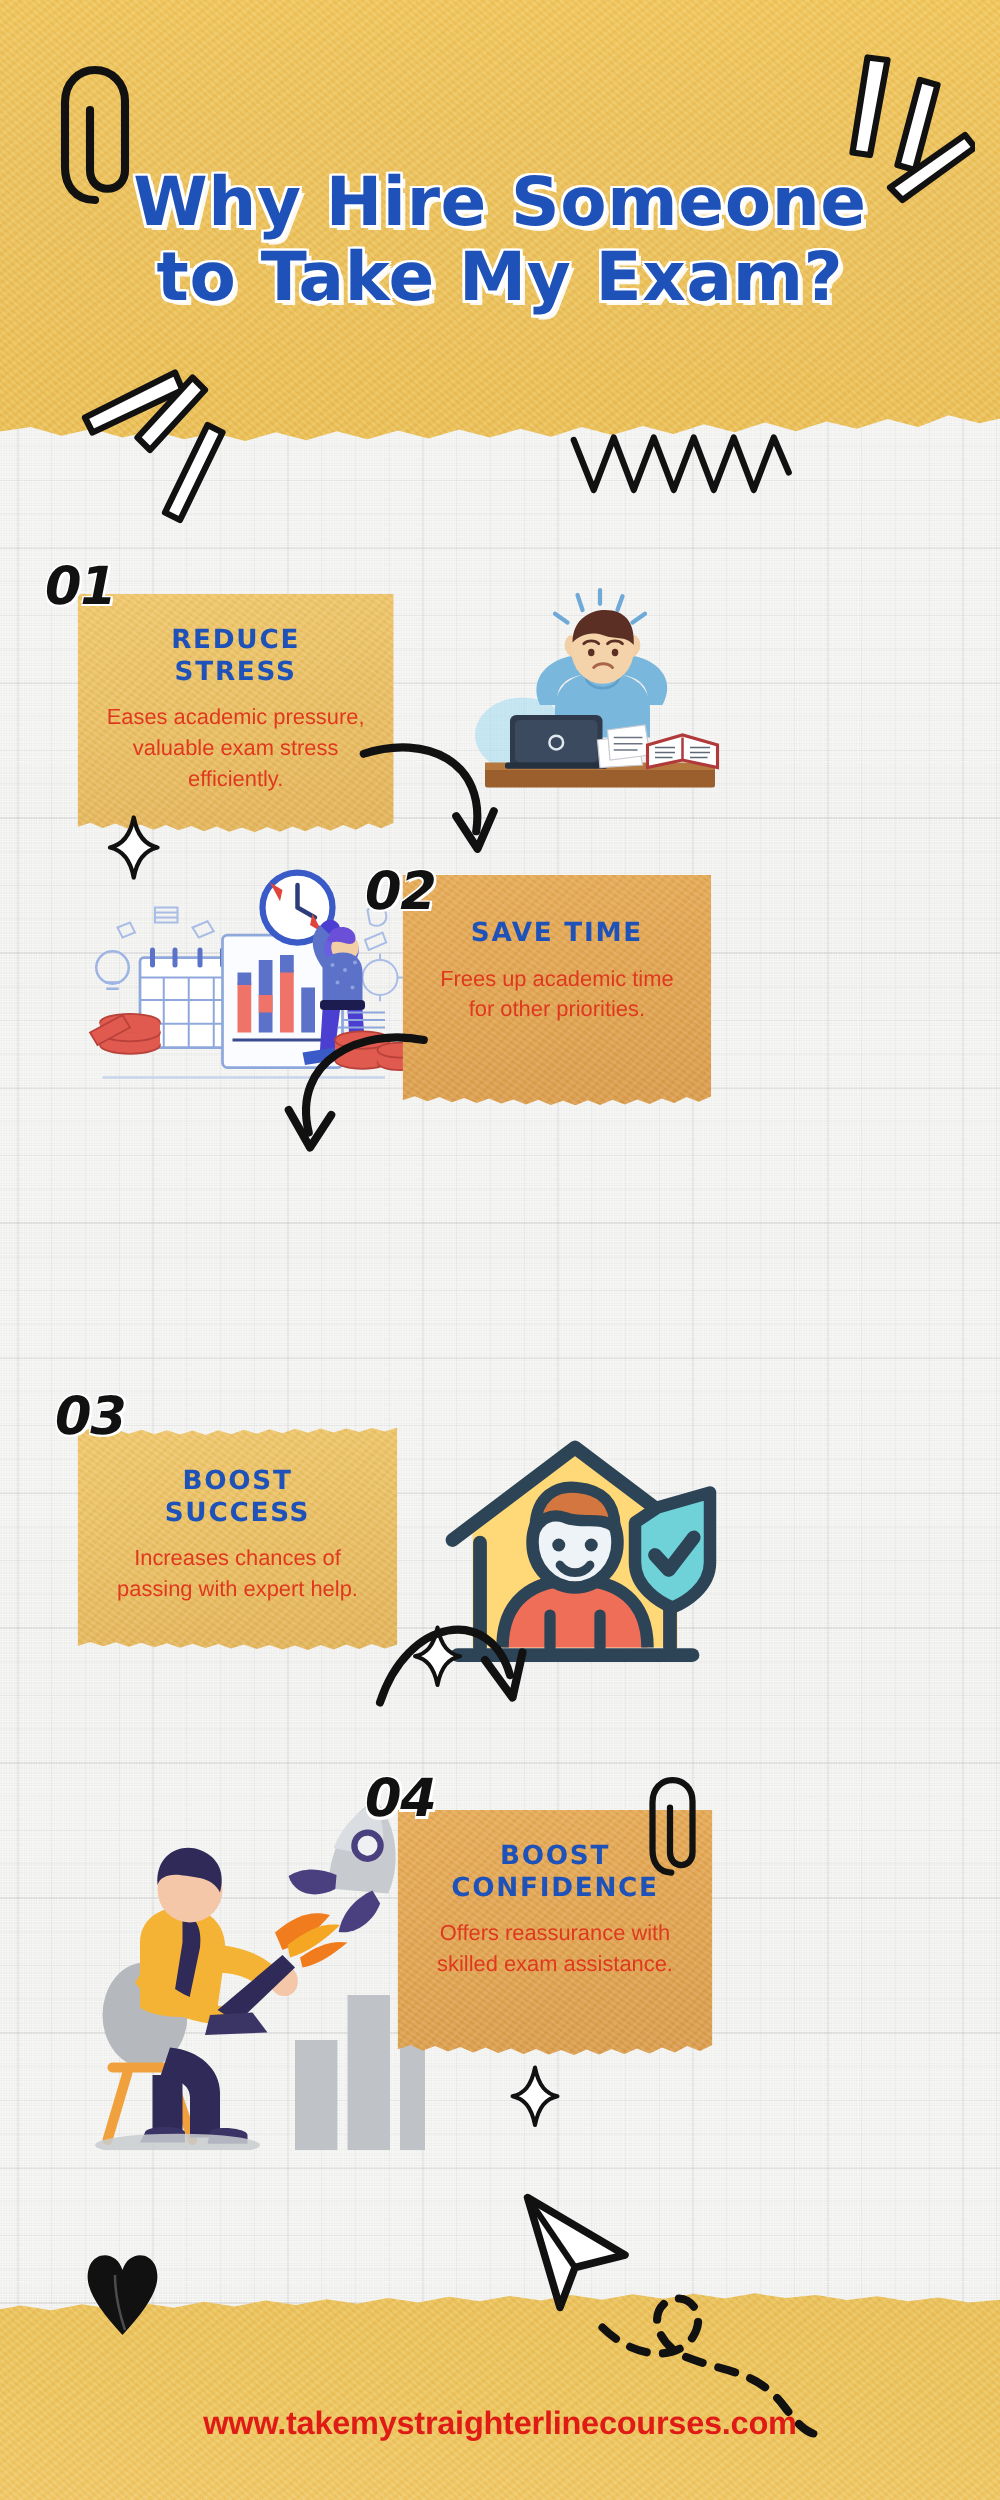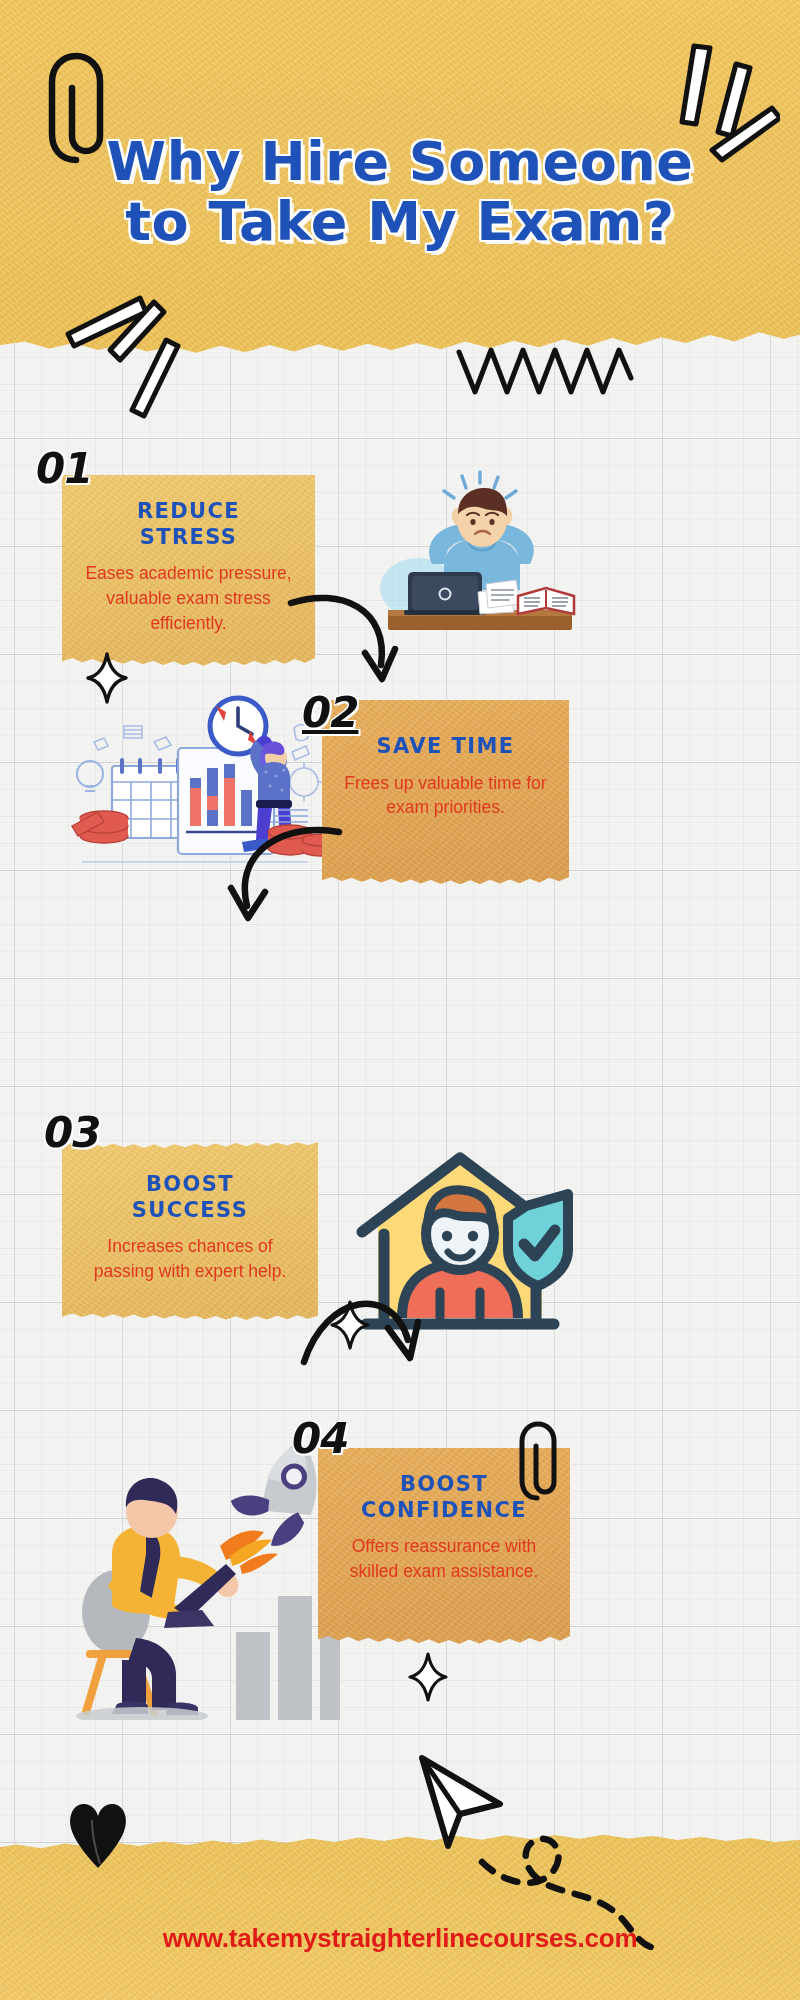--- a/index.html
+++ b/index.html
@@ -280,28 +280,28 @@
 
   <svg class="arrow" style="left:285px; top:585px;" width="120" height="115" viewBox="0 0 120 115">
     <path d="M6 18 C56 2 104 24 96 80" fill="none" stroke="#111" stroke-width="6.5" stroke-linecap="round"></path>
     <path d="M80 68 L97 94 L110 64" fill="none" stroke="#111" stroke-width="6.5" stroke-linecap="round" stroke-linejoin="round"></path>
   </svg>
 
   <svg class="doodle" style="left:86px; top:652px;" width="42" height="52" viewBox="0 0 42 52">
     <path d="M21 2 C24 18 31 24 40 26 C31 28 24 34 21 50 C18 34 11 28 2 26 C11 24 18 18 21 2 Z" fill="#fff" stroke="#111" stroke-width="3.4" stroke-linejoin="round"></path>
   </svg>
 
-  <div class="step-num" style="left:302px; top:688px;text-decoration:underline;">02</div>
+  <div class="step-num" style="left:292px; top:688px;">02</div>
 
   <div class="block" style="left:322px; top:700px; width:247px;">
     <div class="note darker torn-bottom" style="padding-top:34px; padding-bottom:64px;">
       <div class="note-texture"></div>
       <div class="note-inner">
         <div class="note-title">SAVE TIME</div>
-        <div class="note-body">Frees up valuable time for exam priorities.</div>
+        <div class="note-body">Frees up academic time for other priorities.</div>
       </div>
     </div>
   </div>
 
   <svg class="illo" style="left:58px; top:690px;" width="270" height="180" viewBox="0 0 270 180">
     <g stroke="#9db4e4" stroke-width="1.6" fill="none" opacity=".85">
       <path d="M36 52 l10 -4 4 8 -10 4 z"></path>
       <path d="M66 36 h18 v12 h-18 z M66 40 h18 M66 44 h18"></path>
       <path d="M96 52 l12 -5 5 8 -12 5 z"></path>
       <path d="M236 38 c6 -6 14 -4 15 4 c1 7 -7 11 -13 7 z"></path>

